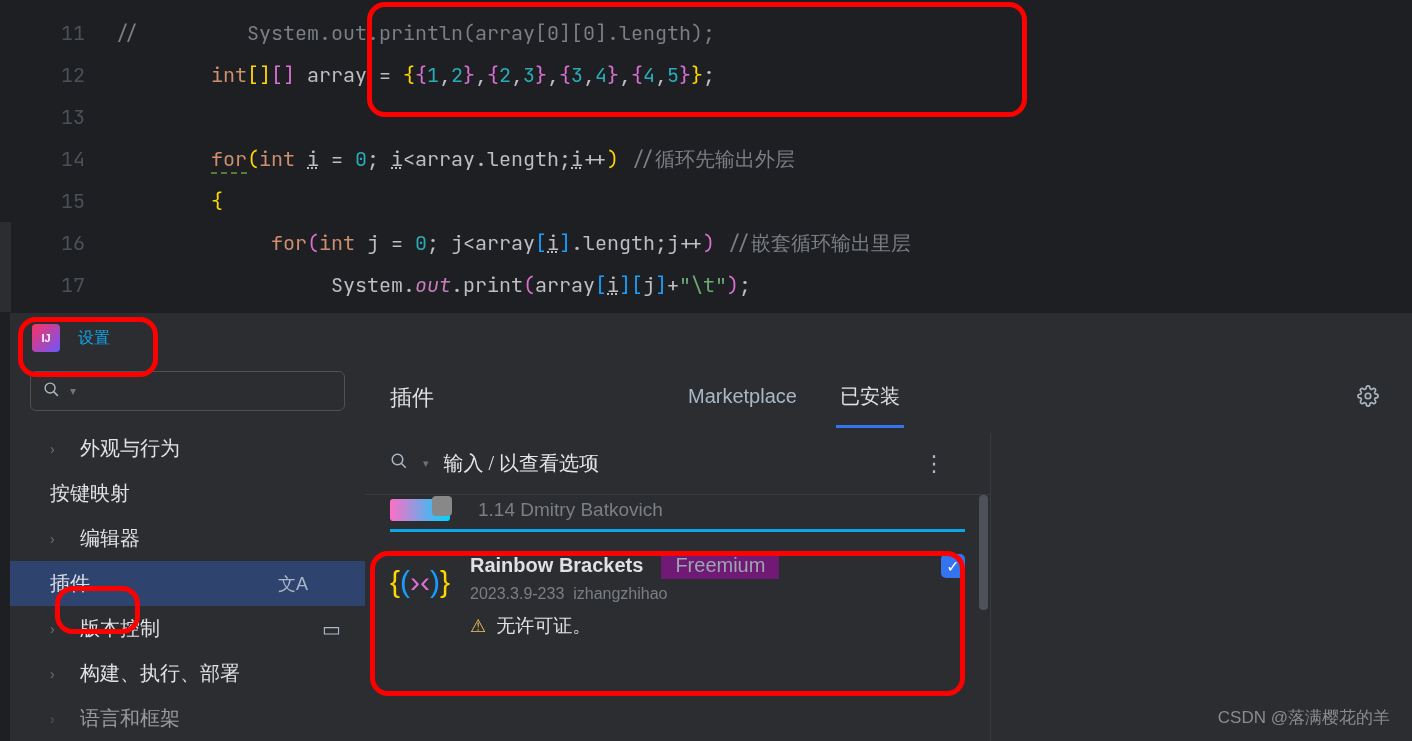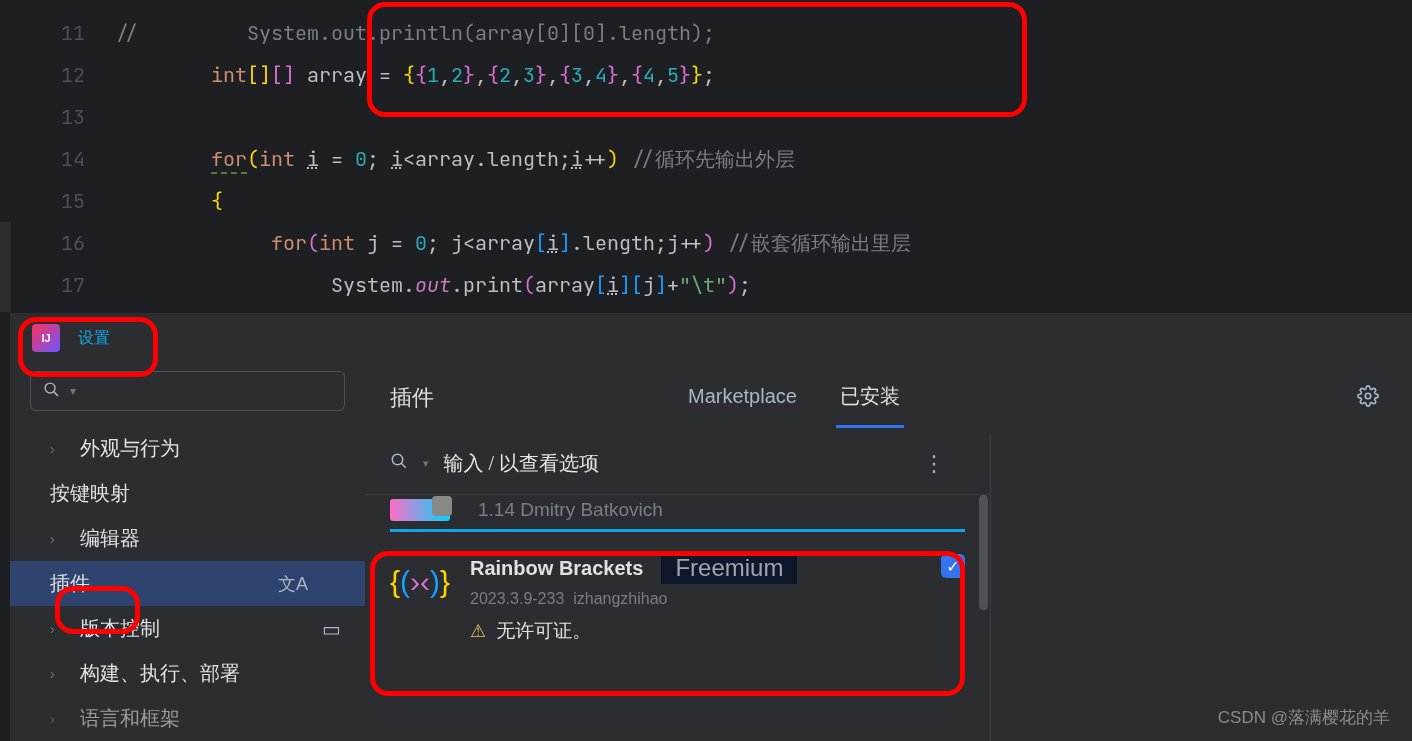--- a/index.html
+++ b/index.html
@@ -162,21 +162,21 @@
       width: 60px; height: 60px;
       display: flex; align-items: center; justify-content: center;
       font-size: 30px;
     }
     .rb-icon .b-y { color: #ffd700; }
     .rb-icon .b-b { color: #179fff; }
     .rb-icon .b-p { color: #da70d6; }
     .plugin-info { flex: 1; }
     .plugin-name-row { display: flex; align-items: center; gap: 18px; }
     .plugin-name { font-size: 20px; color: #dfe1e5; font-weight: 700; }
-    .freemium-badge { background: #0f172a; color: #9aa7b0; font-size: 24px; padding: 2px 14px; }
+    .freemium-badge { background: #701a75; color: #9aa7b0; font-size: 20px; padding: 2px 14px; }
     .plugin-meta { color: #7a7e85; font-size: 16px; margin-top: 6px; }
     .plugin-warn { display: flex; align-items: center; gap: 10px; margin-top: 10px; color: #dfe1e5; font-size: 19px;}
     .warn-icon { color: #f2c55c; font-size: 18px; }
     .plugin-check {
       width: 24px; height: 24px;
       background: #3574f0; border-radius: 5px;
       display: flex; align-items: center; justify-content: center;
       color: white; font-size: 16px;
       cursor: pointer;
       position: absolute; right: 0; top: 22px;

